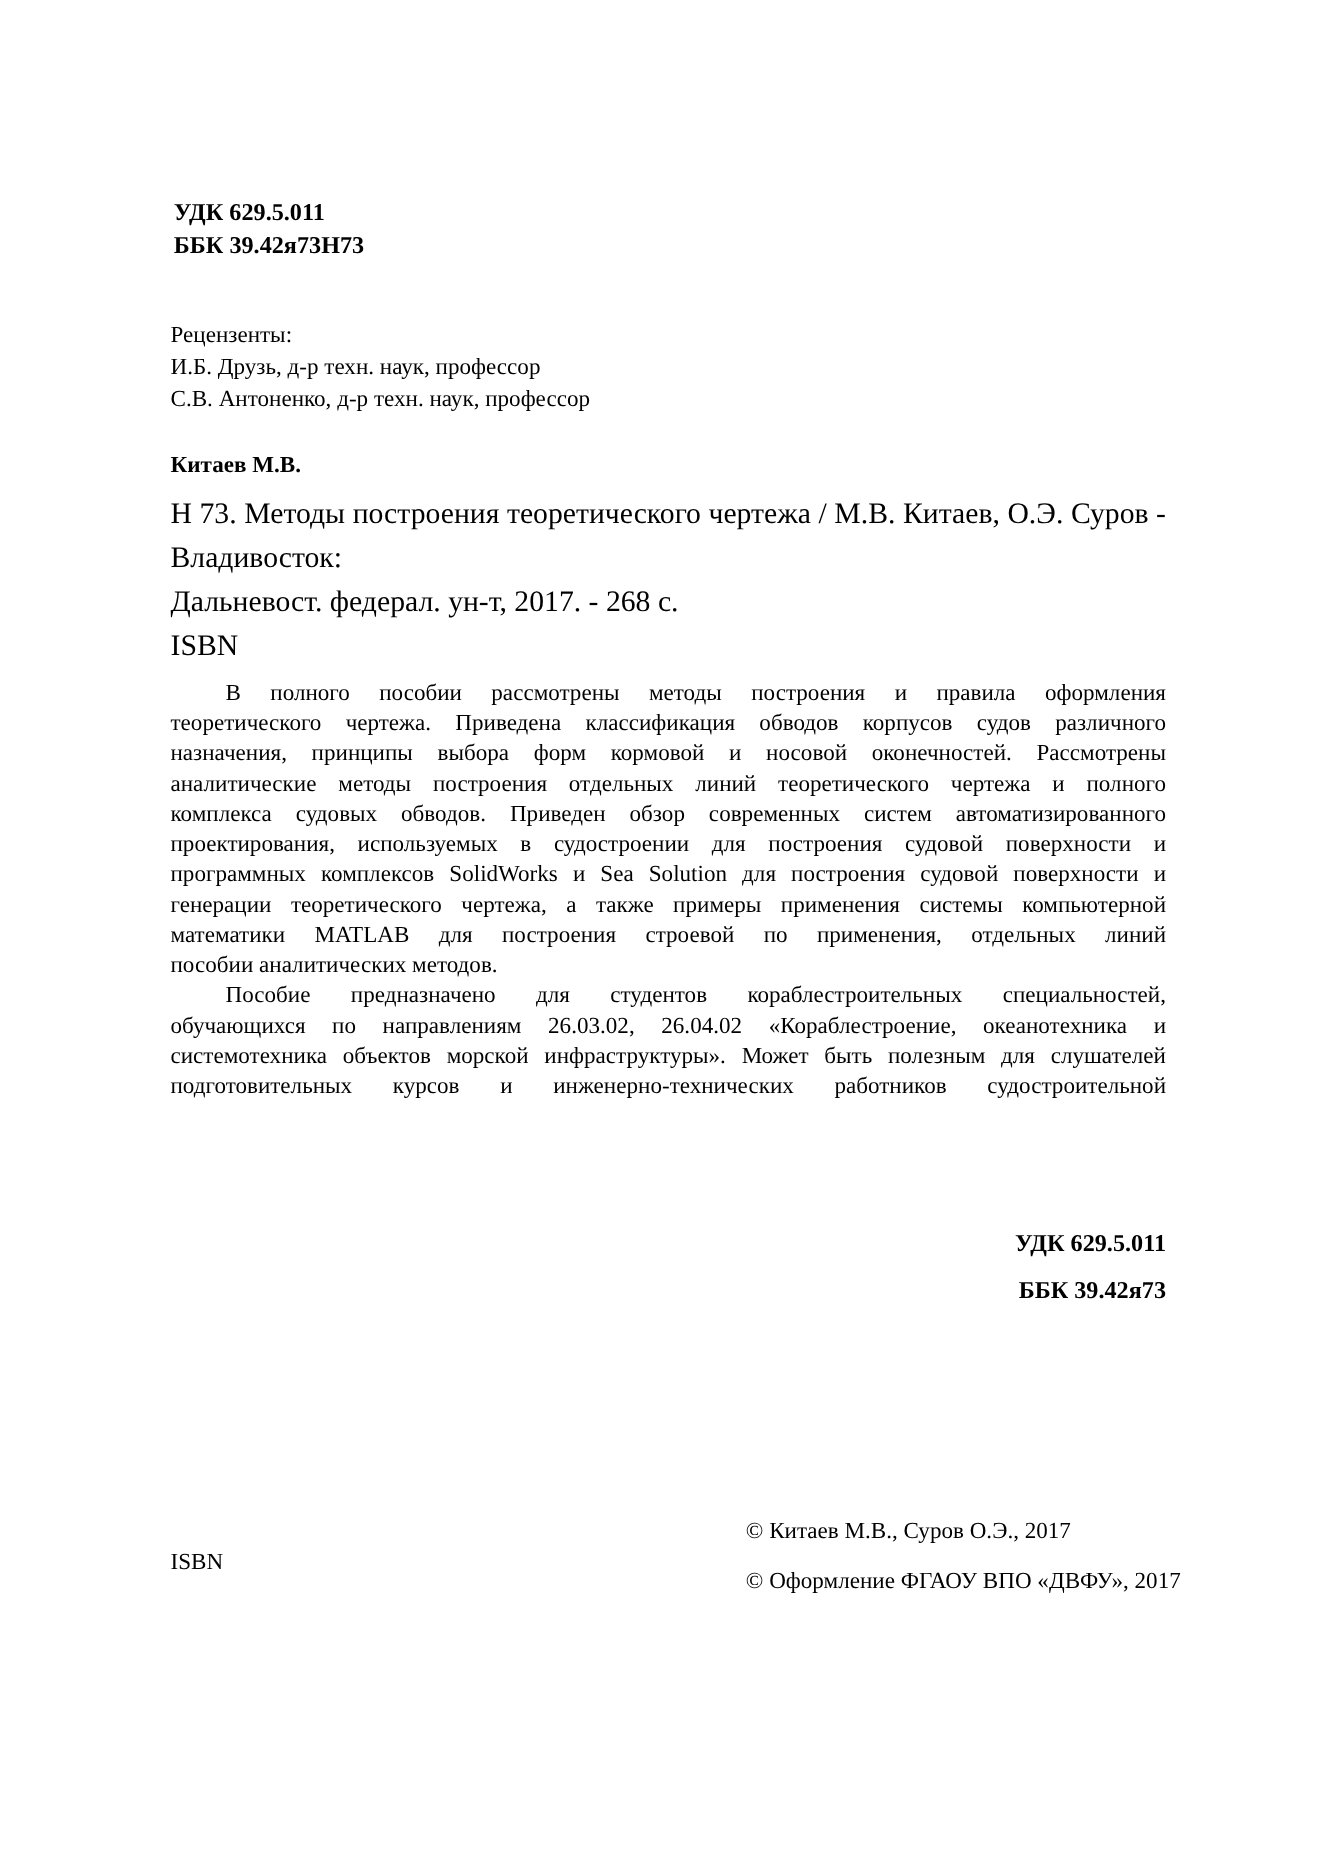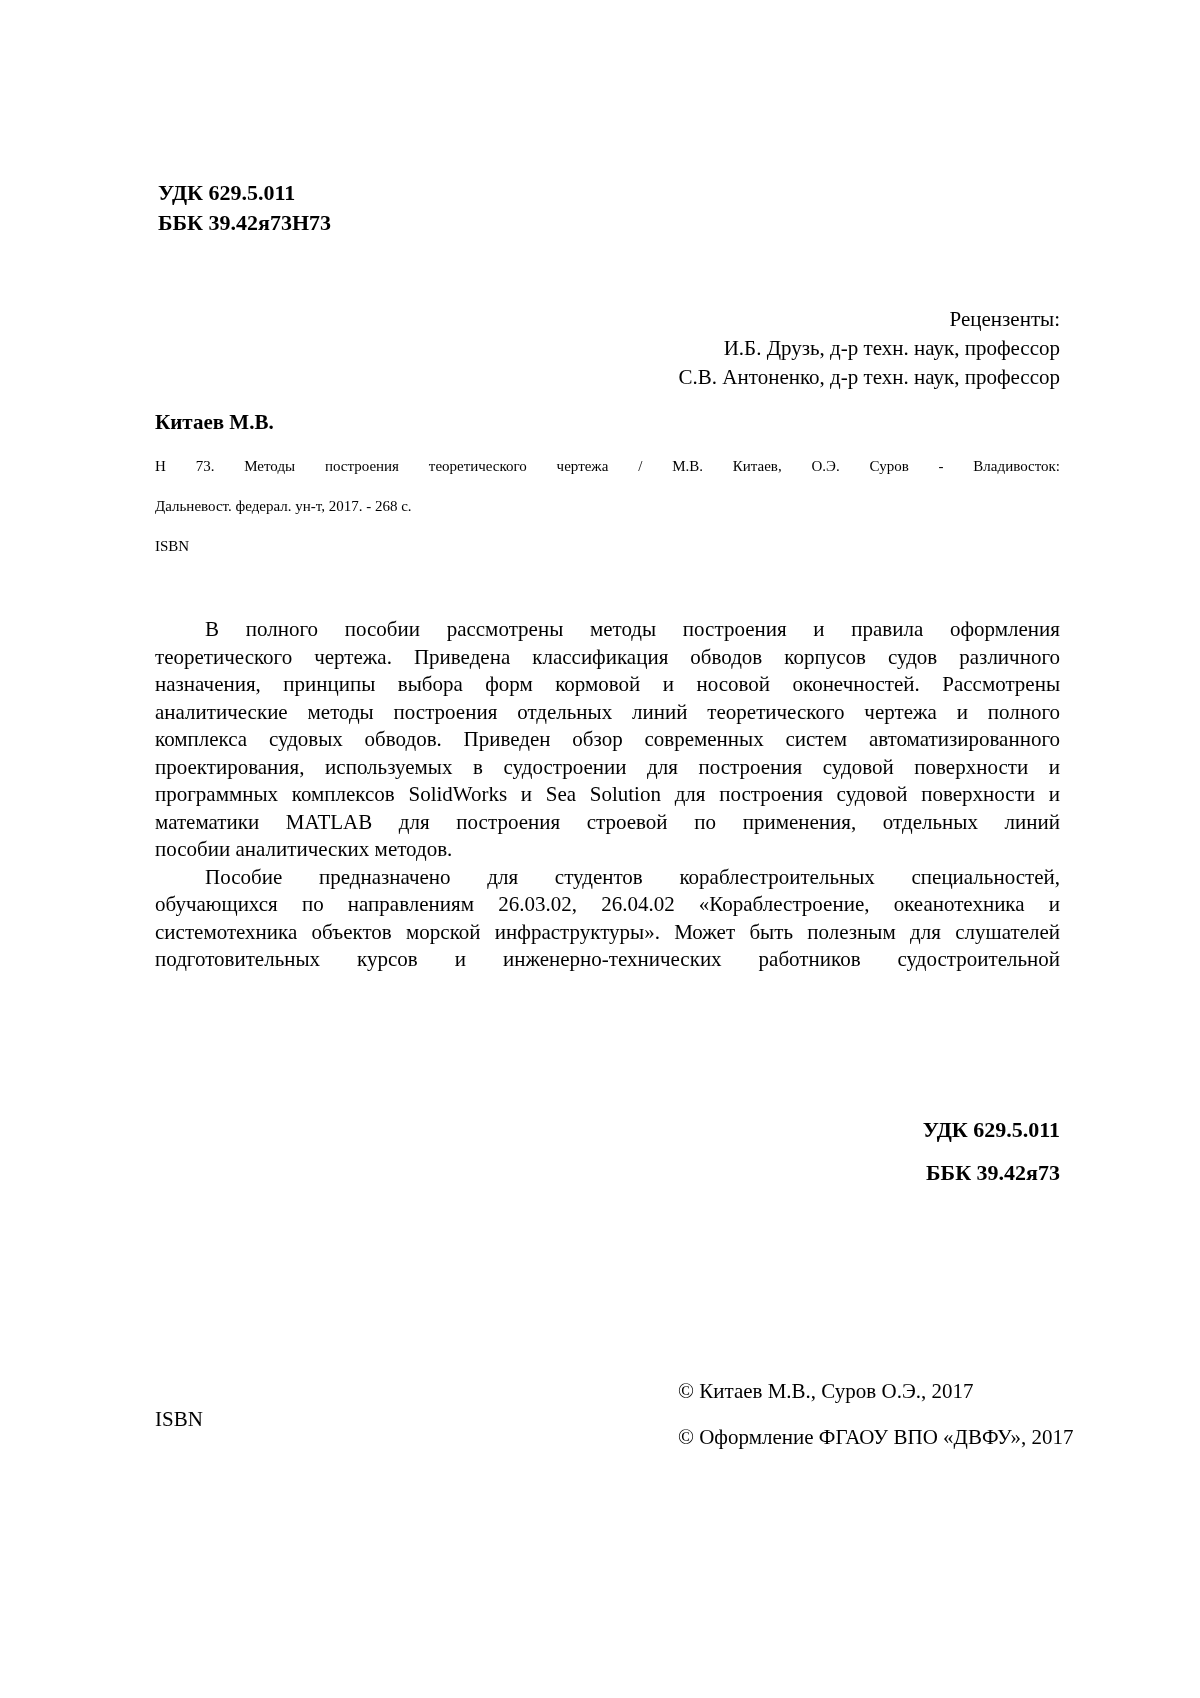--- a/index.html
+++ b/index.html
@@ -15,33 +15,33 @@
   }
   .block { position: absolute; }
   .bold { font-weight: bold; }
 
   .udk-top {
     left: 158px; top: 178px; width: 905px;
     font-size: 22px; line-height: 30px;
   }
 
   .reviewers {
-    left: 155px; top: 305px; width: 905px;
+    left: 155px; top: 290px; width: 905px;
     font-size: 21px; line-height: 29px;
-    text-align: right;
+    text-align: left;
   }
 
   .author {
     left: 155px; top: 408px;
     font-size: 21px; line-height: 28px;
   }
 
   .biblio {
     left: 155px; top: 446px; width: 905px;
-    font-size: 15px; line-height: 40px;
+    font-size: 27px; line-height: 40px;
   }
   .biblio .line:first-child { text-align: justify; text-align-last: justify; }
 
   .annotation {
     left: 155px; top: 616px; width: 905px;
     font-size: 21px; line-height: 27.5px;
   }
   .para .line { text-align: justify; text-align-last: justify; }
   .para .line.last { text-align-last: left; }
   .para .line.first { text-indent: 50px; }
@@ -88,20 +88,21 @@
 
   <div class="block annotation">
     <div class="para">
         <div class="line first">В полного пособии рассмотрены методы построения и правила оформления</div>
         <div class="line">теоретического чертежа. Приведена классификация обводов корпусов судов различного</div>
         <div class="line">назначения, принципы выбора форм кормовой и носовой оконечностей. Рассмотрены</div>
         <div class="line">аналитические методы построения отдельных линий теоретического чертежа и полного</div>
         <div class="line">комплекса судовых обводов. Приведен обзор современных систем автоматизированного</div>
         <div class="line">проектирования, используемых в судостроении для построения судовой поверхности и</div>
         <div class="line">программных комплексов SolidWorks и Sea Solution для построения судовой поверхности и</div>
+        <div class="line">генерации теоретического чертежа, а также примеры применения системы компьютерной</div>
         <div class="line">математики MATLAB для построения строевой по применения, отдельных линий</div>
         <div class="line last">пособии аналитических методов.</div>
       </div>
     <div class="para">
         <div class="line first">Пособие предназначено для студентов кораблестроительных специальностей,</div>
         <div class="line">обучающихся по направлениям 26.03.02, 26.04.02 «Кораблестроение, океанотехника и</div>
         <div class="line">системотехника объектов морской инфраструктуры». Может быть полезным для слушателей</div>
         <div class="line">подготовительных курсов и инженерно-технических работников судостроительной</div>
       </div>
   </div>

